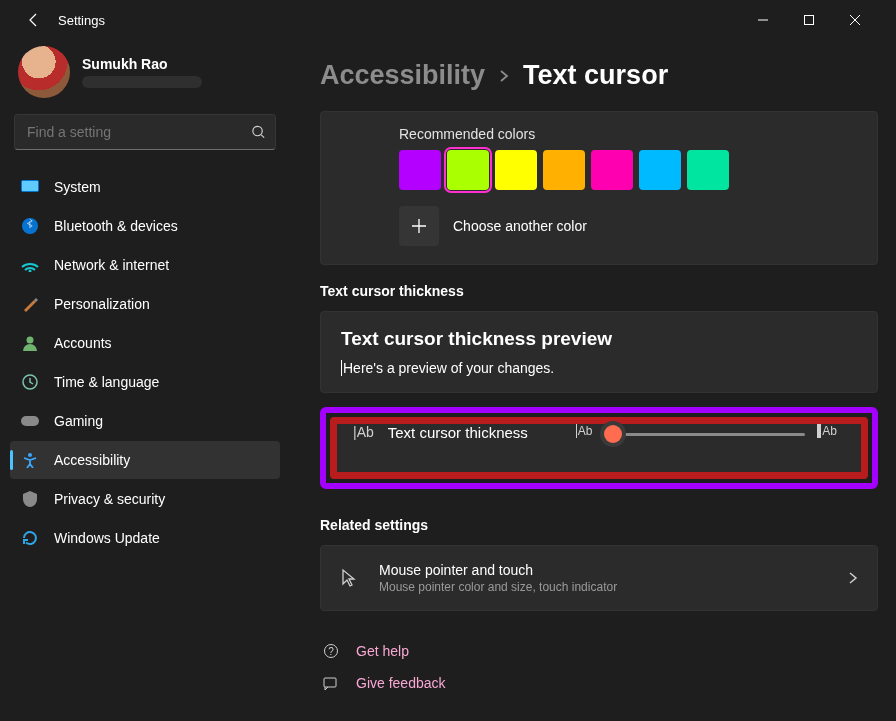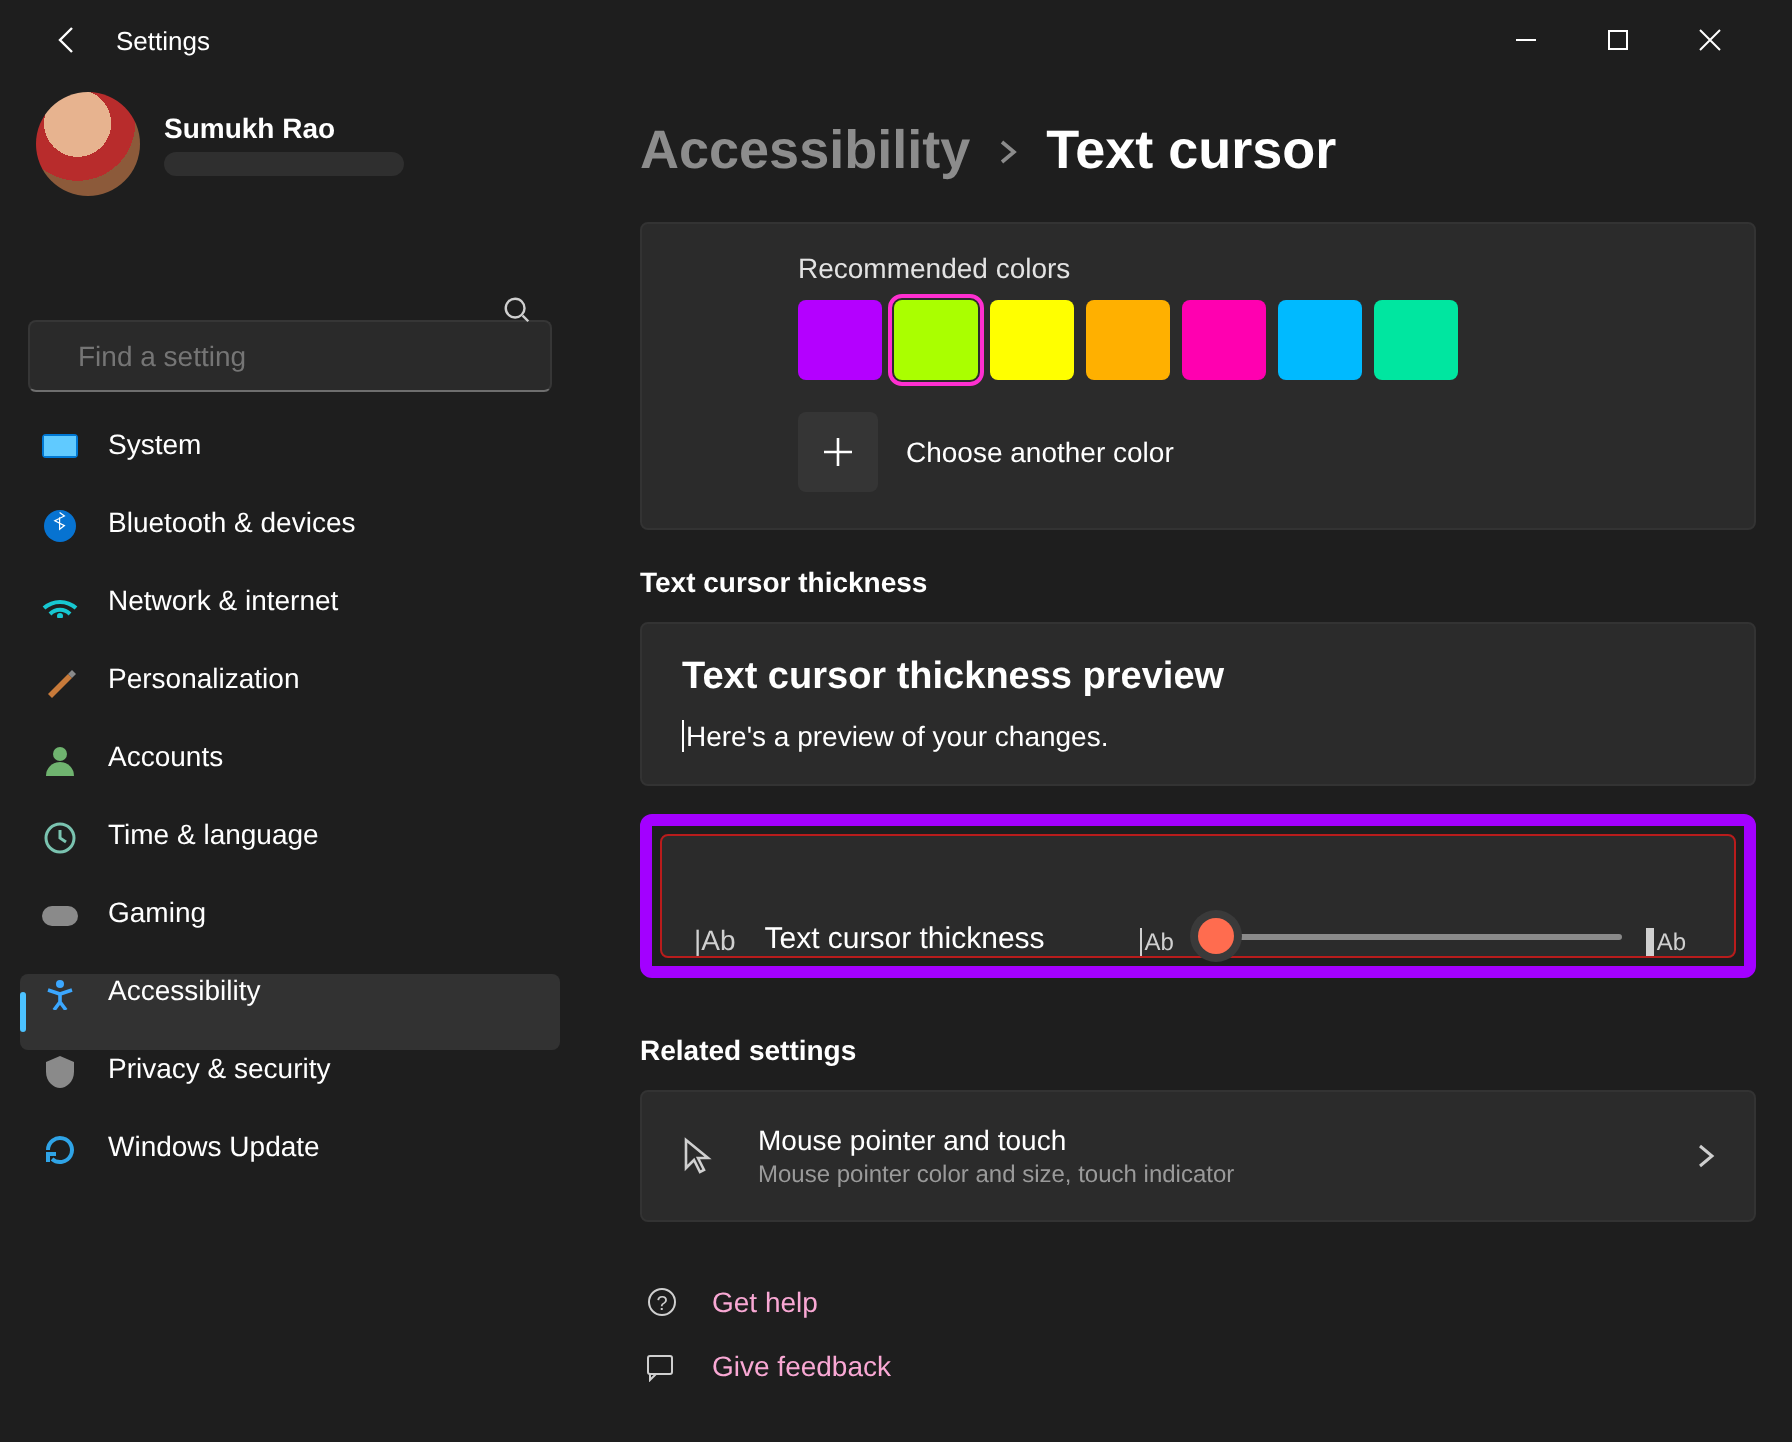--- a/index.html
+++ b/index.html
@@ -19,25 +19,25 @@
 .content { flex: 1; padding: 20px 18px 0 30px; overflow-y: auto; }
 
 
 .profile { display: flex; align-items: center; padding: 6px 8px 16px; }
 .avatar { width: 52px; height: 52px; border-radius: 50%; background: radial-gradient(circle at 40% 30%, #e7b38f 0 35%, #b82c2c 35% 60%, #8c5a3a 60%); margin-right: 12px; }
 .profile .name { font-size: 14px; font-weight: 600; }
 .profile .sub { width: 120px; height: 12px; margin-top: 4px; border-radius: 6px; background: #2f2f2f; }
 
 
 .search { position: relative; margin: 0 4px 18px; }
-.search input { width: 100%; height: 36px; background: #2a2a2a; border: 1px solid #363636; border-bottom: 1px solid #6e6e6e; border-radius: 4px; padding: 0 36px 0 24px; color: #bef264; font-size: 14px; outline: none; margin-top: 46px; }
+.search input { width: 100%; height: 36px; background: #2a2a2a; border: 1px solid #363636; border-bottom: 1px solid #6e6e6e; border-radius: 4px; padding: 0 36px 0 12px; color: #bef264; font-size: 14px; outline: none; }
 .search .mag { position: absolute; right: 10px; top: 50%; transform: translateY(-50%); color: #cfcfcf; }
 
 
-.nav-item { display: flex; height: 38px; padding: 0 10px; border-radius: 4px; cursor: pointer; margin: 1px 0; font-size: 14px; }
+.nav-item { display: flex; align-items: center; height: 38px; padding: 0 10px; border-radius: 4px; cursor: pointer; margin: 1px 0; font-size: 14px; }
 .nav-item.active { background: #323232; position: relative; }
 .nav-item.active::before { content: ""; position: absolute; left: 0; top: 9px; bottom: 9px; width: 3px; background: #4cc2ff; border-radius: 2px; }
 .nav-ico { width: 20px; height: 20px; margin-right: 14px; display: flex; align-items: center; justify-content: center; }
 
 
 .crumb { display: flex; align-items: center; gap: 12px; margin-bottom: 20px; }
 .crumb .parent { font-size: 27px; font-weight: 600; color: #8c8c8c; cursor: pointer; }
 .crumb .chev { color: #8c8c8c; }
 .crumb .current { font-size: 27px; font-weight: 600; }
 
@@ -56,21 +56,21 @@
 .sec-h { font-size: 14px; font-weight: 600; margin: 4px 0 12px; }
 
 
 .preview-card { background: #2b2b2b; border: 1px solid #333; border-radius: 4px; padding: 16px 20px; margin-bottom: 14px; }
 .preview-card h3 { font-size: 19px; font-weight: 600; margin-bottom: 10px; }
 .preview-text { font-size: 14px; position: relative; padding-left: 0; }
 .caret-demo { border-left: 1px solid #fff; padding-left: 1px; }
 
 
 .hl-wrap { border: 6px solid #a300ff; border-radius: 6px; padding: 4px; margin-bottom: 28px; }
-.slider-row { background: #2b2b2b; border: 1px solid #b91c1c; border-radius: 4px; height: 62px; display: flex; align-items: flex-end; padding: 0 16px; }
+.slider-row { background: #2b2b2b; border: 7px solid #b91c1c; border-radius: 4px; height: 62px; display: flex; align-items: flex-start; padding: 0 16px; }
 .slider-row .lead-ico { width: 22px; margin-right: 14px; }
 .slider-row .lbl { font-size: 15px; flex: 0 0 180px; }
 .slider-row .spacer2 { flex: 1; }
 .thickness-ico { font-size: 12px; color: #d0d0d0; margin: 0 8px; }
 .slider { position: relative; width: 220px; height: 20px; margin: 0 4px; cursor: pointer; }
 .slider .track { position: absolute; left: 0; right: 0; top: 9px; height: 3px; background: #8a8a8a; border-radius: 2px; }
 .slider .thumb { position: absolute; left: 0; top: 1px; width: 18px; height: 18px; border-radius: 50%; background: #ff6c4f; box-shadow: 0 0 0 4px #3a3a3a; }
 
 
 .link-row { background: #2b2b2b; border: 1px solid #333; border-radius: 4px; height: 66px; display: flex; align-items: center; padding: 0 18px; cursor: pointer; margin-bottom: 24px; }

